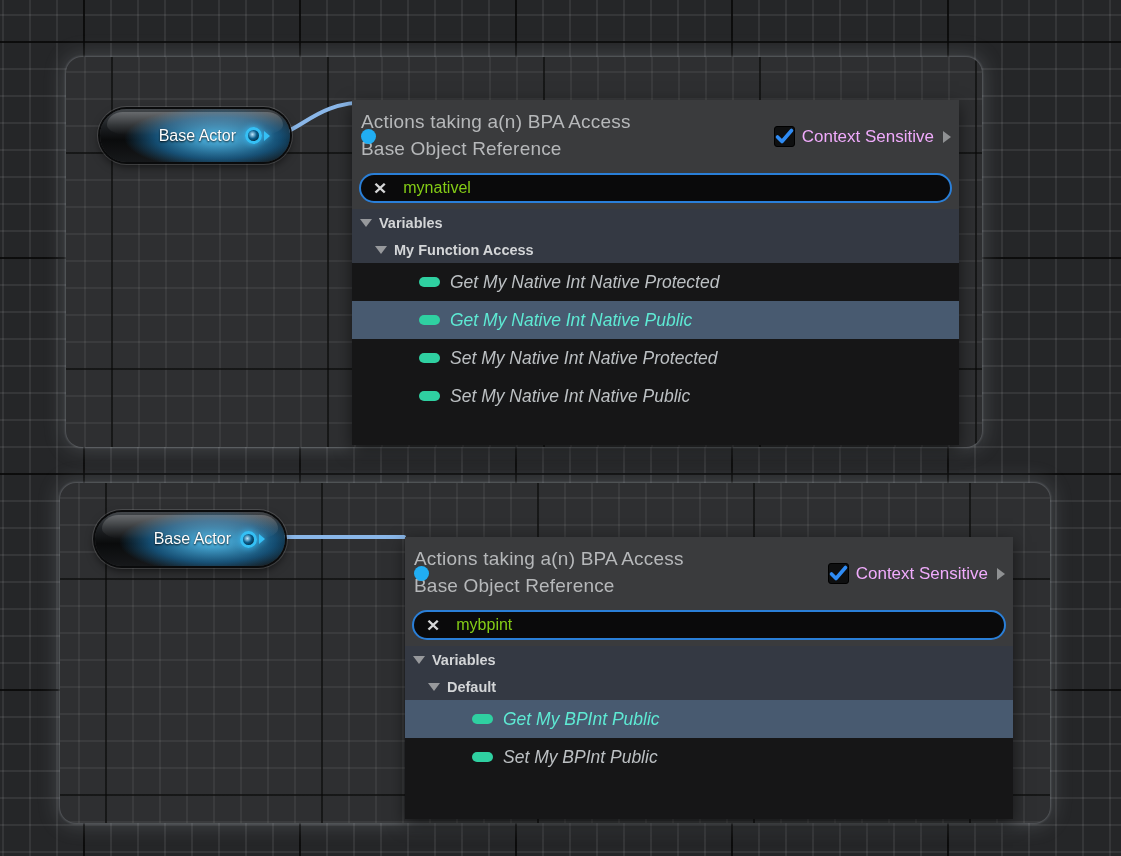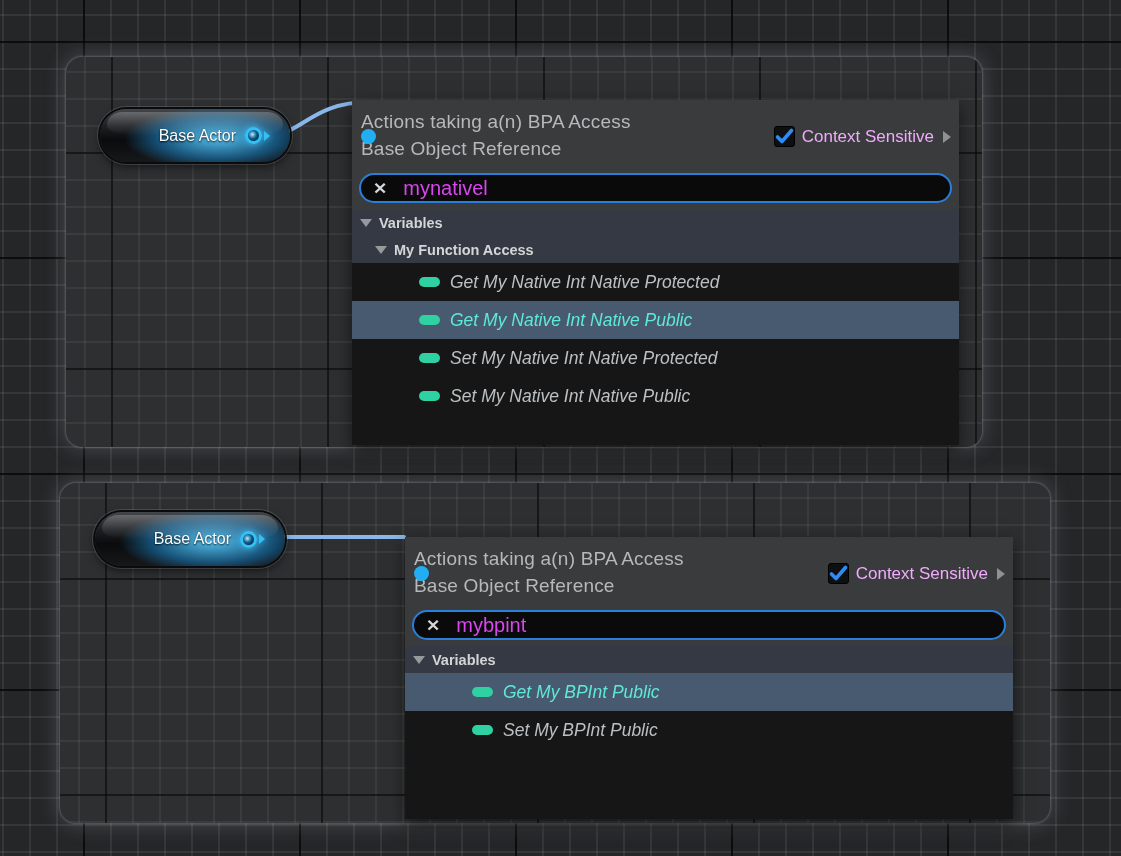--- a/index.html
+++ b/index.html
@@ -85,21 +85,21 @@
     border-top:6px solid transparent;border-bottom:6px solid transparent;
     border-left:8px solid #8f9193;
   }
   .search-row{padding:3px 7px 6px 7px;}
   .search-box{
     height:30px;border-radius:15px;background:#0a0a0b;
     border:2px solid var(--search-border);
     display:flex;align-items:center;padding:0 12px;gap:16px;
   }
   .clear-icon{font-size:17px;color:#d6d7d8;font-weight:bold;line-height:1;transform:scaleY(.95);}
-  .search-query{font-size:20px;color:#d946ef;}
+  .search-query{font-size:16px;color:#84cc16;}
   
   .tree{flex:1;background:var(--list-black);display:flex;flex-direction:column;overflow:hidden;}
   .row-cat{
     height:27px;flex:0 0 27px;display:flex;align-items:center;gap:7px;
     background:var(--cat-bg);font-size:14.5px;font-weight:bold;color:#d3d5d7;
   }
   .row-cat.l0{padding-left:8px;}
   .row-cat.l1{padding-left:23px;}
   .tri-down{
     width:0;height:0;
@@ -223,20 +223,24 @@
             <span class="clear-icon">✕</span>
             <span class="search-query">mybpint</span>
           </div>
         </div>
       </div>
       <div class="tree">
         <div class="row-cat l0">
           <span class="tri-down"></span>
           <span>Variables</span>
         </div>
+        <div class="row-cat l1">
+          <span class="tri-down"></span>
+          <span>Default</span>
+        </div>
         <div class="row-item selected">
           <span class="pill-icon"></span>
           <span>Get My BPInt Public</span>
         </div>
         <div class="row-item">
           <span class="pill-icon"></span>
           <span>Set My BPInt Public</span>
         </div>
         <div class="filler"></div>
       </div>

